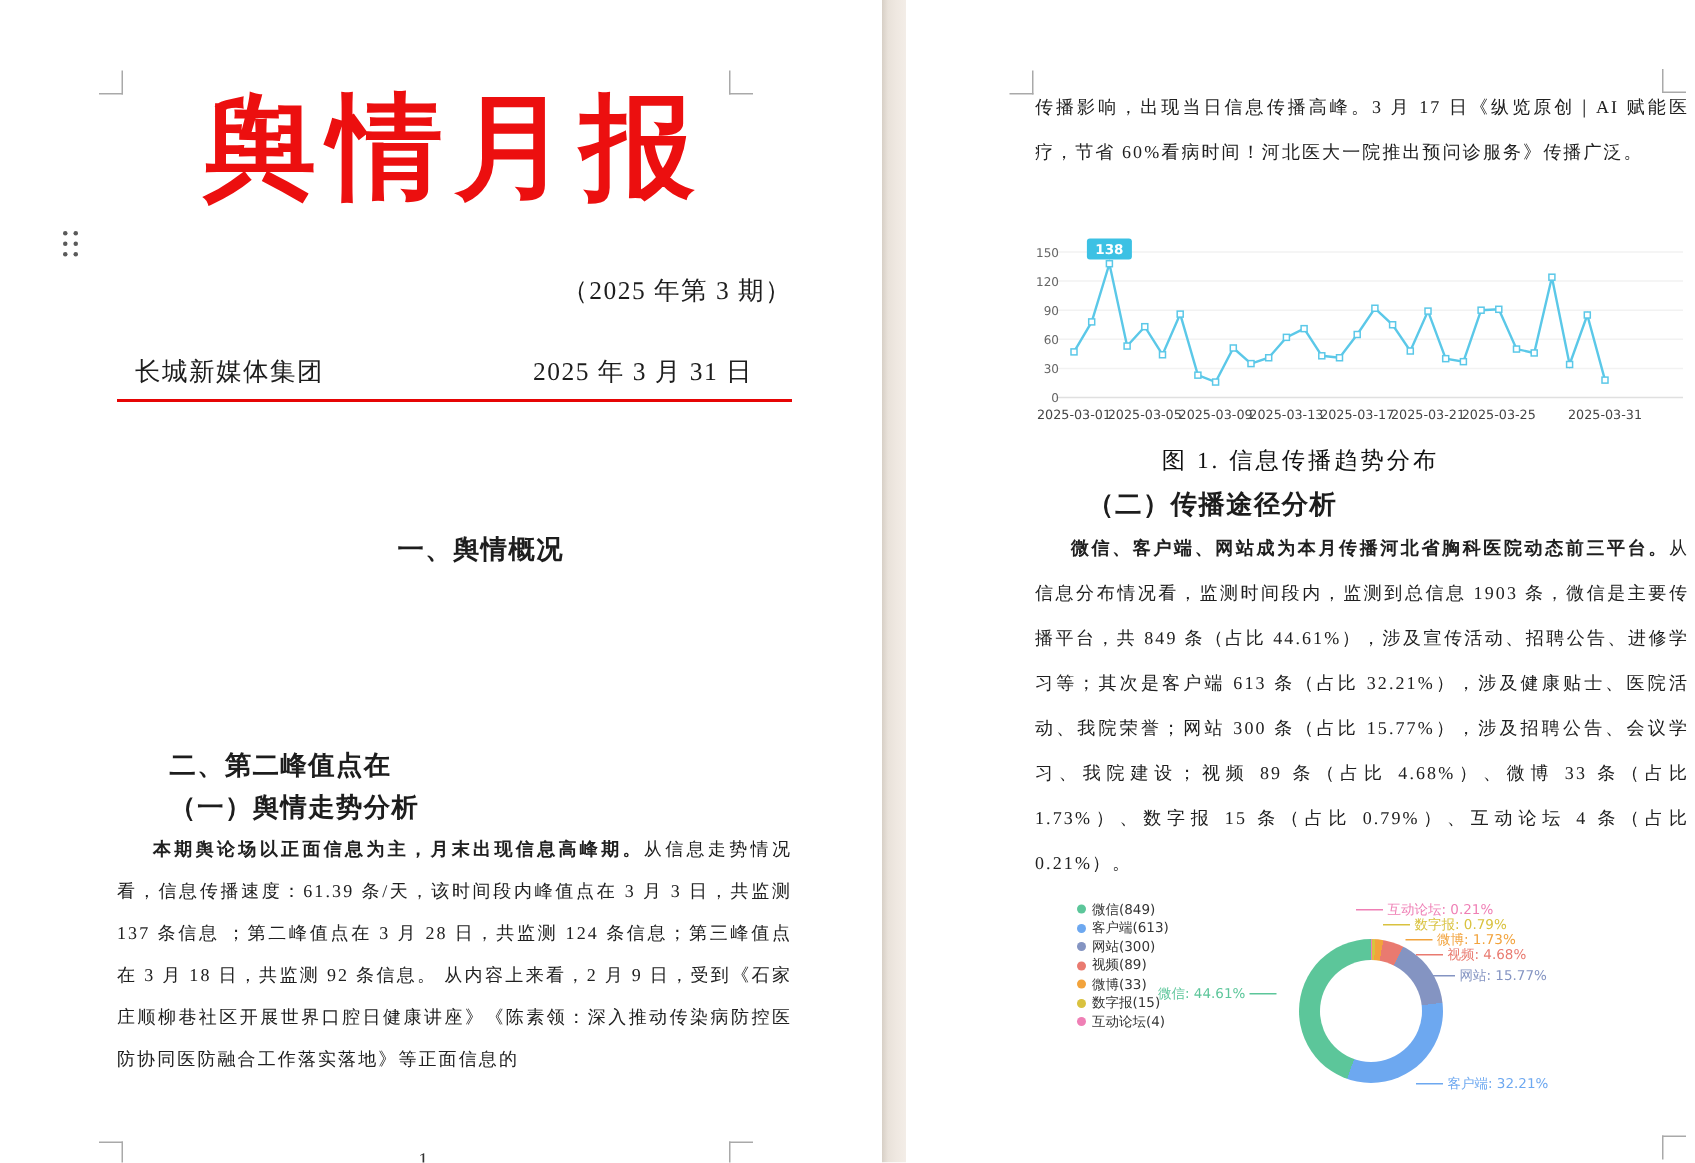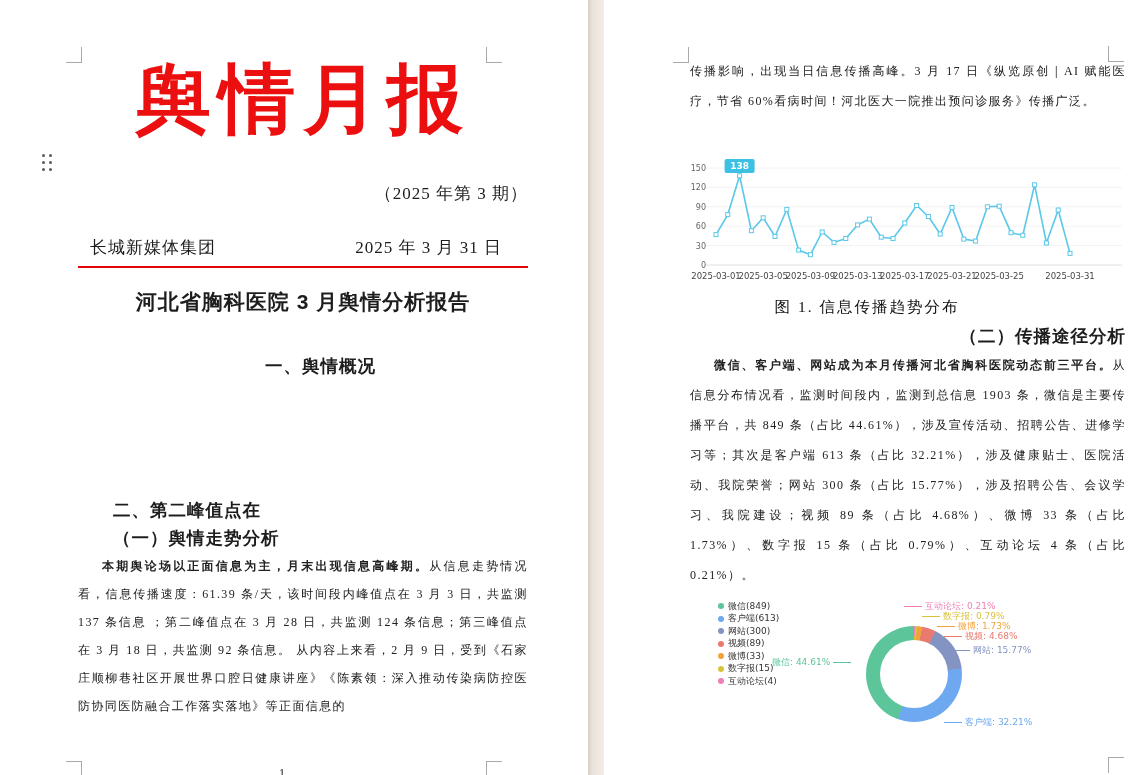--- a/index.html
+++ b/index.html
@@ -29,21 +29,21 @@
   .red-rule{position:absolute;top:266px;left:78px;width:450px;height:0;border-top:2px solid #e60505;}
 
   .doc-title{position:absolute;top:288px;left:58px;width:490px;margin:0;text-align:center;
     font-size:21px;font-weight:bold;letter-spacing:1px;font-family:"Liberation Sans","DejaVu Sans",sans-serif;}
 
   .sec-heading{position:absolute;left:78px;width:450px;font-weight:bold;font-size:17.5px;letter-spacing:1px;
     text-indent:2em;font-family:"Liberation Sans","DejaVu Sans",sans-serif;}
   .s1{top:354px;text-align:center;}
   .s2{top:498px;}
   .s2sub{top:526px;font-family:Liberation Mono, monospace;}
-  .s2sub2{top:324px;font-family:Liberation Serif, serif;text-align:right;}
+  .s2sub2{top:324px;font-family:Liberation Serif, serif;}
 
   .body-para{margin:0;position:absolute;font-size:12px;letter-spacing:1.4px;text-align:justify;color:#202020;}
   .p-left{left:78px;width:450px;line-height:28px;}
   .para1{top:382px;text-indent:2em;}
   .para2{top:552px;text-indent:2em;}
   .p-right{left:86px;width:436px;line-height:30px;}
   .top-para{top:56px;}
   .main-para{top:350px;text-indent:2em;}
   .body-para b{letter-spacing:1.4px;}
 
@@ -99,21 +99,20 @@
 
     <h1 class="masthead" style="color: rgb(236, 15, 15);">舆情月报</h1>
     <div class="issue">（2025 年第 3 期）</div>
 
     <div class="info-row">
       <span>长城新媒体集团</span>
       <span>2025 年 3 月 31 日</span>
     </div>
     <div class="red-rule" style="border-top-color: rgb(230, 5, 5);"></div>
 
-    <h2 class="doc-title">河北省胸科医院 3 月舆情分析报告</h2>
 
     <div class="sec-heading s1">一、舆情概况</div>
 
     <div class="sec-heading s2">二、第二峰值点在</div>
     <div class="sec-heading s2sub">（一）舆情走势分析</div>
     <p class="body-para p-left para2"><b>本期舆论场以正面信息为主，月末出现信息高峰期。</b><span>从信息走势情况看，信息传播速度：61.39 条/天，该时间段内峰值点在 3 月 3 日，共监测 137 条信息 ；第二峰值点在 3 月 28 日，共监测 124 条信息；第三峰值点在 3 月 18 日，共监测 92 条信息。 从内容上来看，2 月 9 日，受到《石家庄顺柳巷社区开展世界口腔日健康讲座》《陈素领：深入推动传染病防控医防协同医防融合工作落实落地》等正面信息的</span></p>
 
     <div class="page-num">1</div>
   </div>
 

